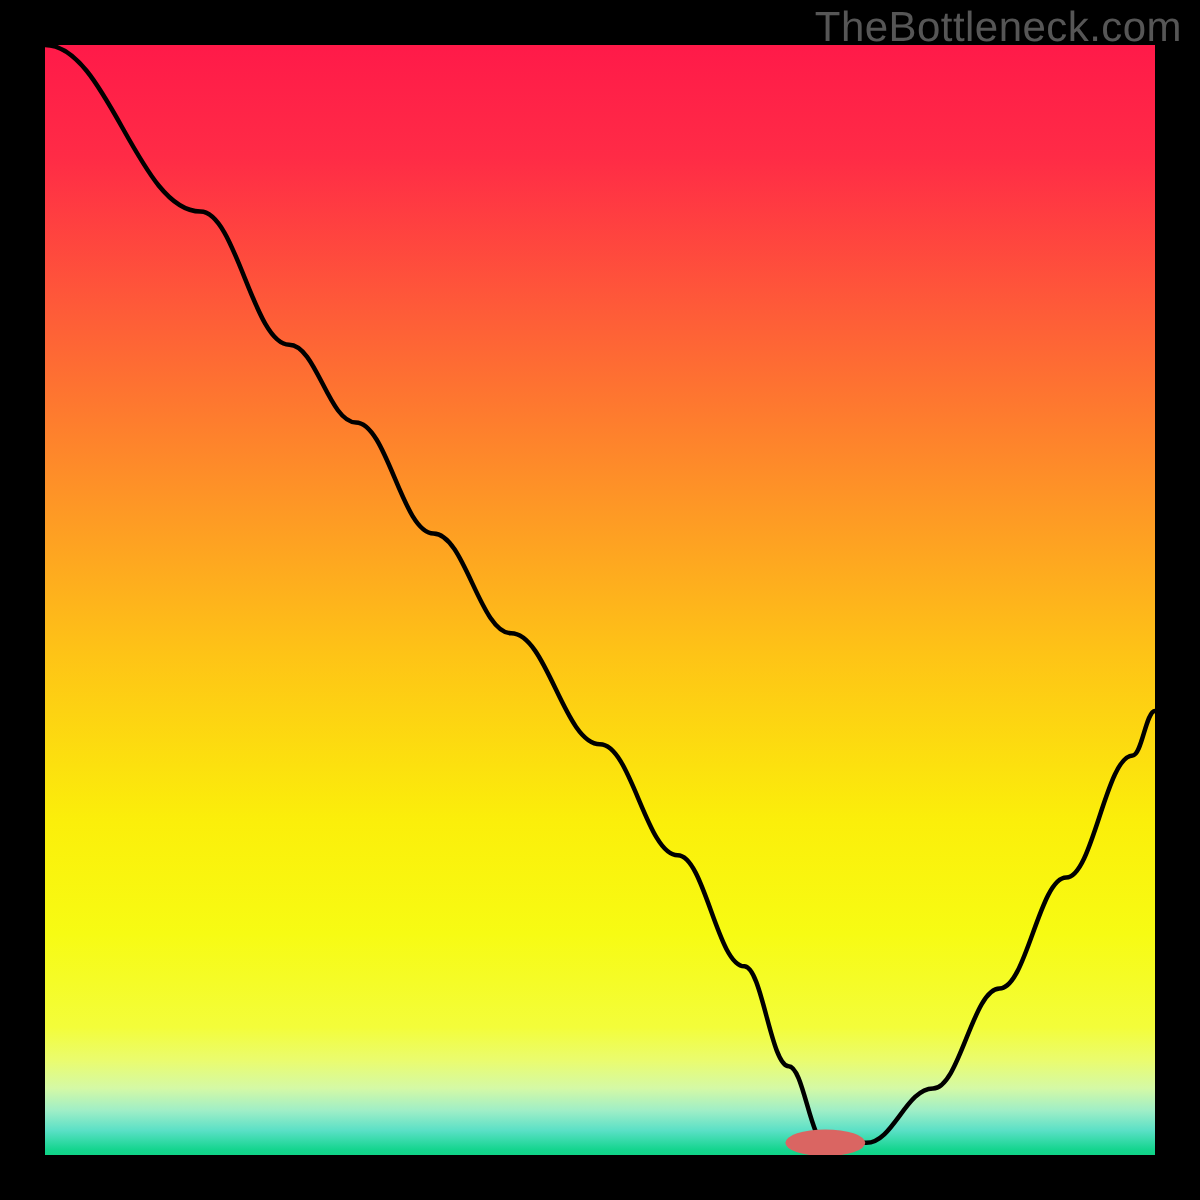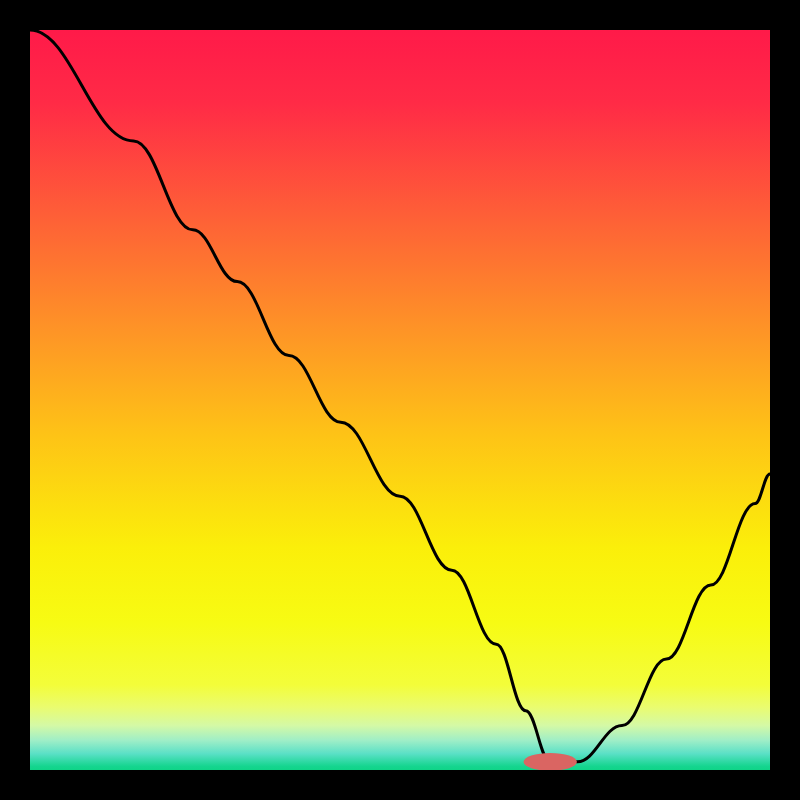--- a/index.html
+++ b/index.html
@@ -53,13 +53,14 @@
           <stop offset="96%" stop-color="#9feec7"></stop>
           <stop offset="97.8%" stop-color="#5ae0c6"></stop>
           <stop offset="99.5%" stop-color="#15d58f"></stop>
           <stop offset="100%" stop-color="#0fd487"></stop>
         </linearGradient>
       </defs>
       <rect x="0" y="0" width="740" height="740" fill="url(#bg)"></rect>
       <path d="M 0 0 C 41.440000000000005 0, 62.160000000000004 111, 103.60000000000001 111 C 127.28000000000002 111, 139.12 199.79999999999995, 162.8 199.79999999999995 C 180.56 199.79999999999995, 189.44000000000003 251.59999999999997, 207.20000000000002 251.59999999999997 C 227.92000000000002 251.59999999999997, 238.28 325.59999999999997, 259 325.59999999999997 C 279.72 325.59999999999997, 290.08 392.2, 310.8 392.2 C 334.48 392.2, 346.32 466.2, 370 466.2 C 390.72 466.2, 401.08 540.2, 421.8 540.2 C 439.56 540.2, 448.44000000000005 614.2, 466.20000000000005 614.2 C 478.04 614.2, 483.96000000000004 680.8, 495.8 680.8 C 505.56800000000004 680.8, 510.452 731.86, 520.22 731.86 C 531.172 731.86, 536.648 731.86, 547.6 731.86 C 565.36 731.86, 574.24 695.6, 592 695.6 C 609.76 695.6, 618.64 629, 636.4 629 C 654.16 629, 663.0400000000001 555, 680.8000000000001 555 C 698.5600000000001 555, 707.44 473.59999999999997, 725.2 473.59999999999997 C 731.12 473.59999999999997, 734.08 444, 740 444" fill="none" stroke="#000" stroke-width="3" stroke-linecap="round" stroke-linejoin="round"></path>
       <ellipse cx="520.2199999999999" cy="731.86" rx="26.639999999999997" ry="8.88" fill="#da6562"></ellipse>
     </svg>
+  <div class="watermark">TheBottleneck.com</div>
 </div>
 
 </body></html>

